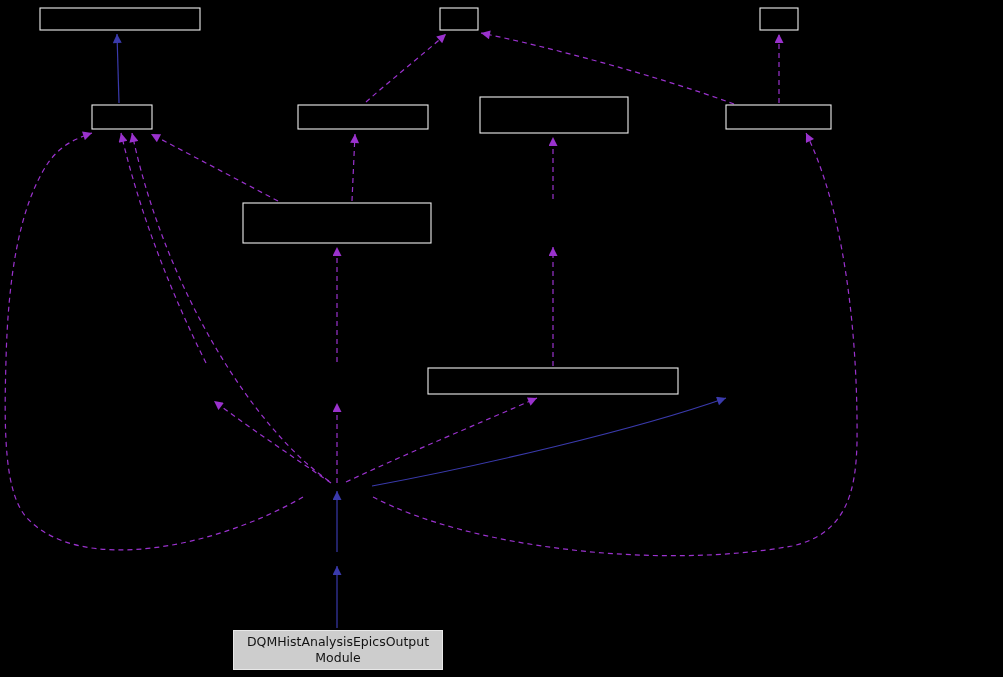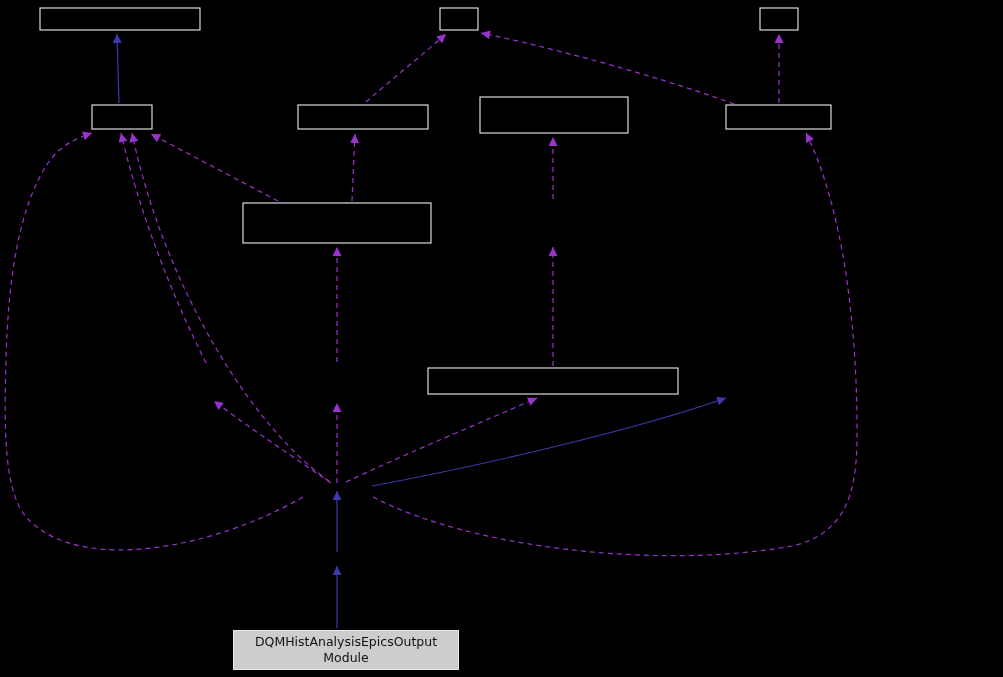--- a/index.html
+++ b/index.html
@@ -17,21 +17,21 @@
   }
   .stage svg {
     position: absolute;
     left: 0;
     top: 0;
   }
   .current-node {
     position: absolute;
     left: 233px;
     top: 630px;
-    width: 226px;
+    width: 210px;
     height: 40px;
     background: #cdcdcd;
     border: 1px solid #e8e8e8;
     box-sizing: border-box;
     display: flex;
     flex-direction: column;
     align-items: center;
     justify-content: center;
     color: #121212;
     font-size: 12.5px;

